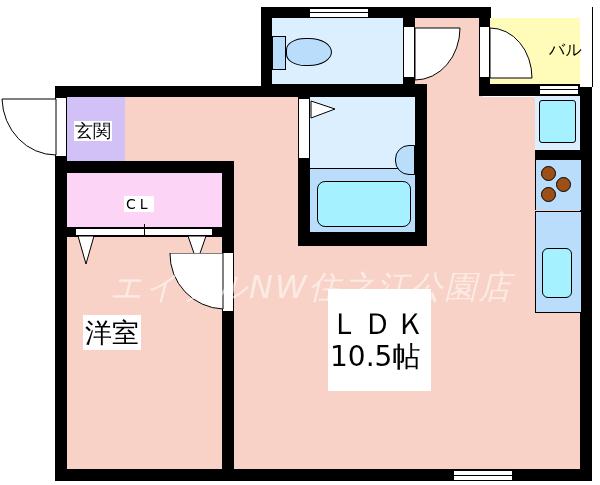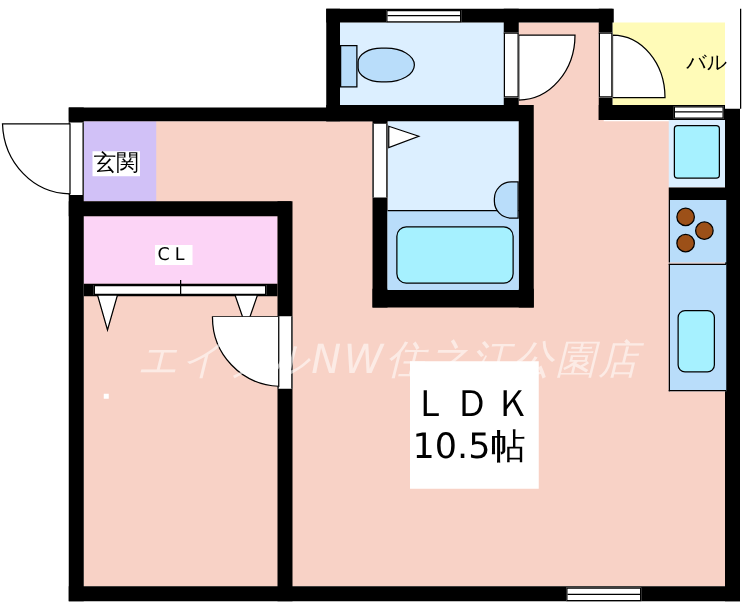--- a/index.html
+++ b/index.html
@@ -102,20 +102,21 @@
   <div class="abs" style="left:535px;top:211px;width:45px;height:100px;background:#b9ddfa;border-left:1px solid #000;border-top:1px solid #000;border-bottom:1px solid #000;"></div>
   <div class="fix" style="left:542px;top:248px;width:30px;height:50px;background:#a6f1ff;border-radius:6px;"></div>
 
   <div class="watermark" style="left:110px;top:222px;margin-top:44px;">エイブルNW住之江公園店</div>
 
   <div class="lbl" style="left:74px;top:121px;font-size:18px;padding:1px;">玄関</div>
   <div class="lbl" style="left:124px;top:196px;font-size:14px;letter-spacing:4px;padding:1px 2px;">CL</div>
   <div class="lbl" style="left:517px;top:42px;font-size:16px;background:transparent;margin-left:32px;">バル</div>
 
   <div class="abs" style="left:83px;top:315px;background:#fff;padding:2px 2px;">
+    <div style="font-size:27px;line-height:31px;">洋室</div>
   </div>
 
   <div class="abs" style="left:328px;top:289px;background:#fff;padding:18px 2px;">
     <div style="font-size:30px;line-height:34px;letter-spacing:3px;">ＬＤＫ</div>
     <div style="font-size:28px;line-height:32px;">10.5帖</div>
   </div>
 
 </div>
 
 </body></html>

